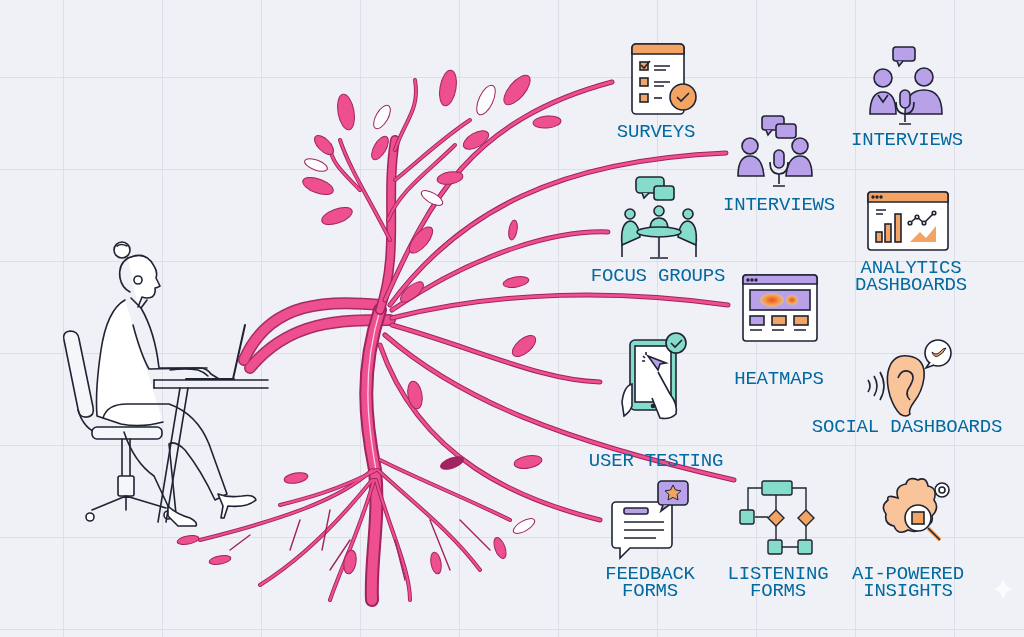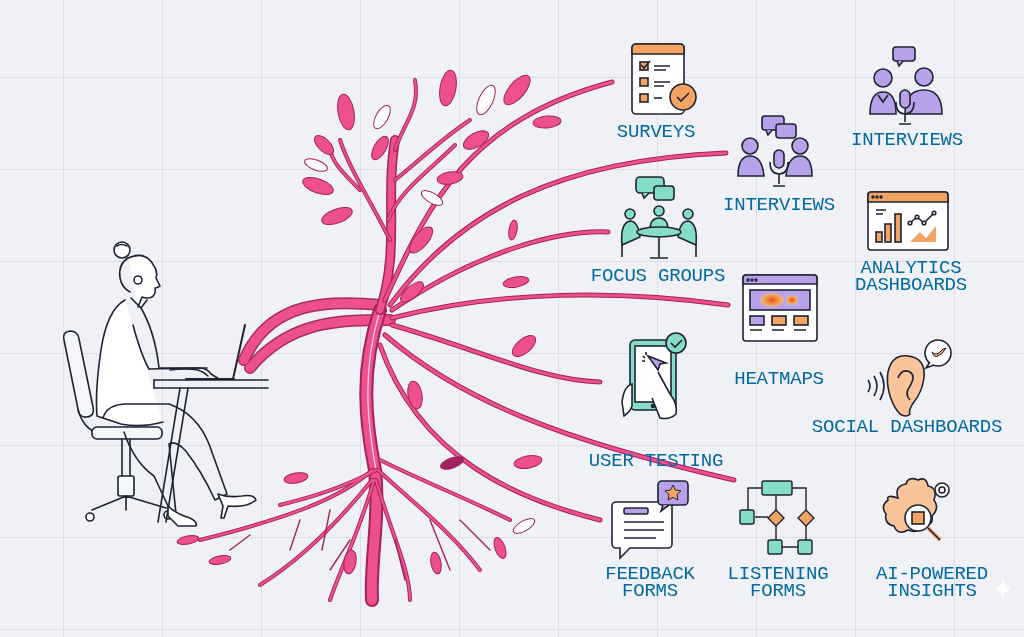--- a/index.html
+++ b/index.html
@@ -358,16 +358,16 @@
     <span class="l2">SOCIAL DASHBOARDS</span>
   </div>
 <div class="label" style="left:650px; top:566px;">
     <span class="l2">FEEDBACK</span>
     <span class="l2">FORMS</span>
   </div>
 <div class="label" style="left:778px; top:566px;">
     <span class="l2">LISTENING</span>
     <span class="l2">FORMS</span>
   </div>
-<div class="label" style="left:908px; top:566px;margin-left:24px;">
+<div class="label" style="left:908px; top:566px;">
     <span class="l2">AI-POWERED</span>
     <span class="l2">INSIGHTS</span>
   </div>
 
 </body></html>

